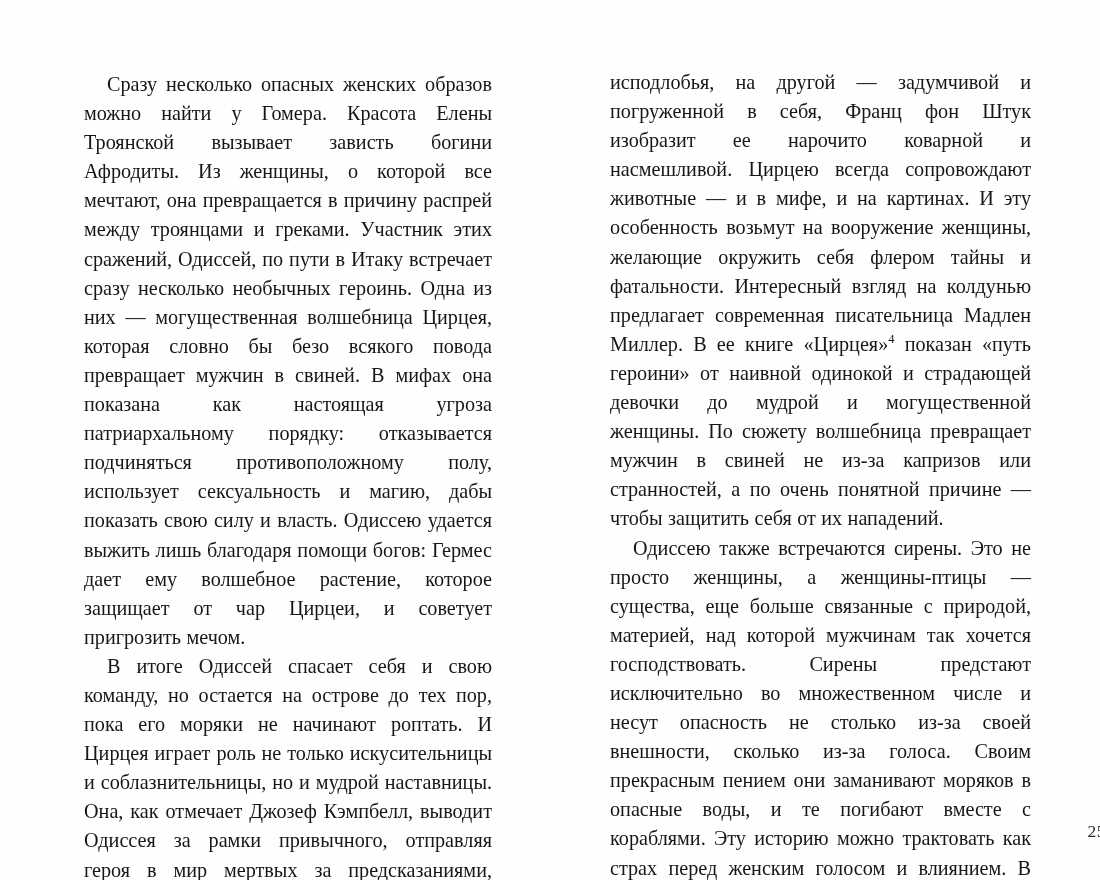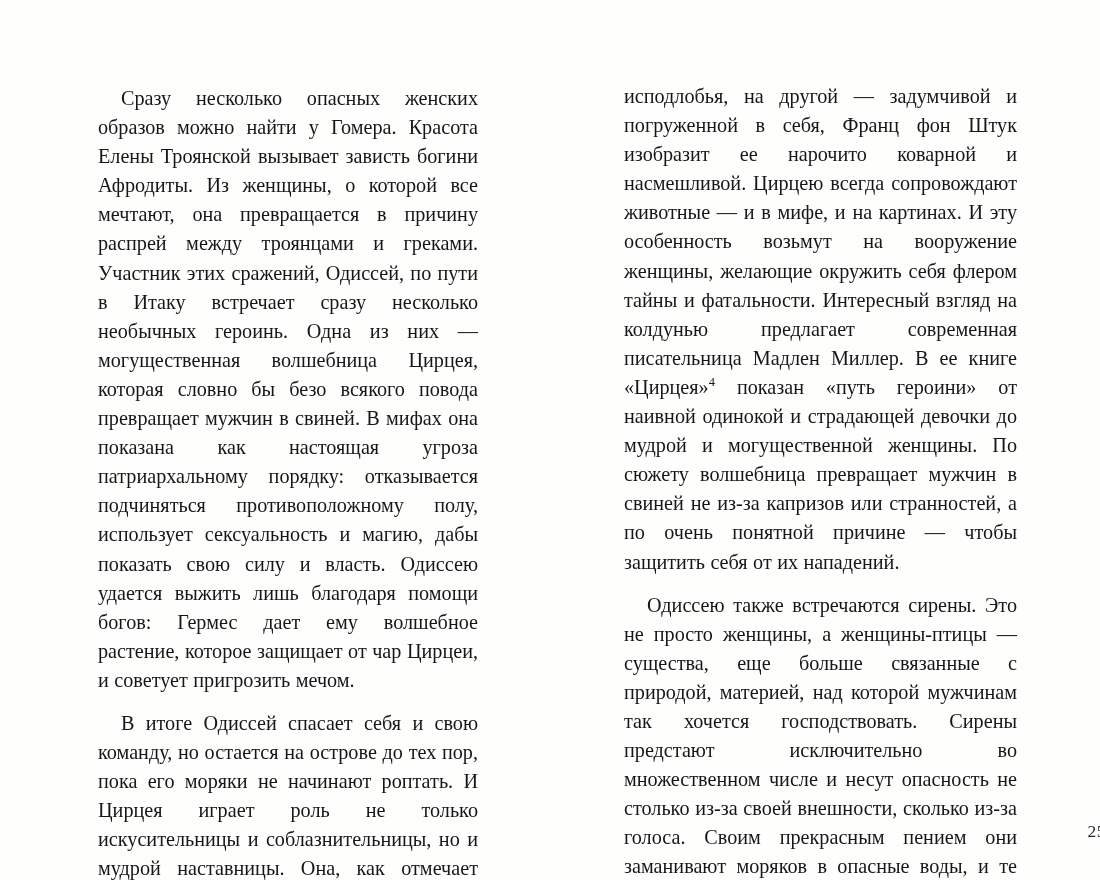--- a/index.html
+++ b/index.html
@@ -38,21 +38,21 @@
   .page-right {
     width: 550px;
     padding: 68px 69px 0 60px;
   }
 
   .textblock {
     width: 100%;
   }
 
   .para {
-    margin: 14px;
+    margin: 0;
     text-align: justify;
     text-justify: inter-word;
     font-size: 20.2px;
     line-height: 29.1px;
     color: #16161a;
     text-indent: 23px;
     -webkit-font-smoothing: antialiased;
     hyphens: none;
     word-spacing: 0.02em;
   }

